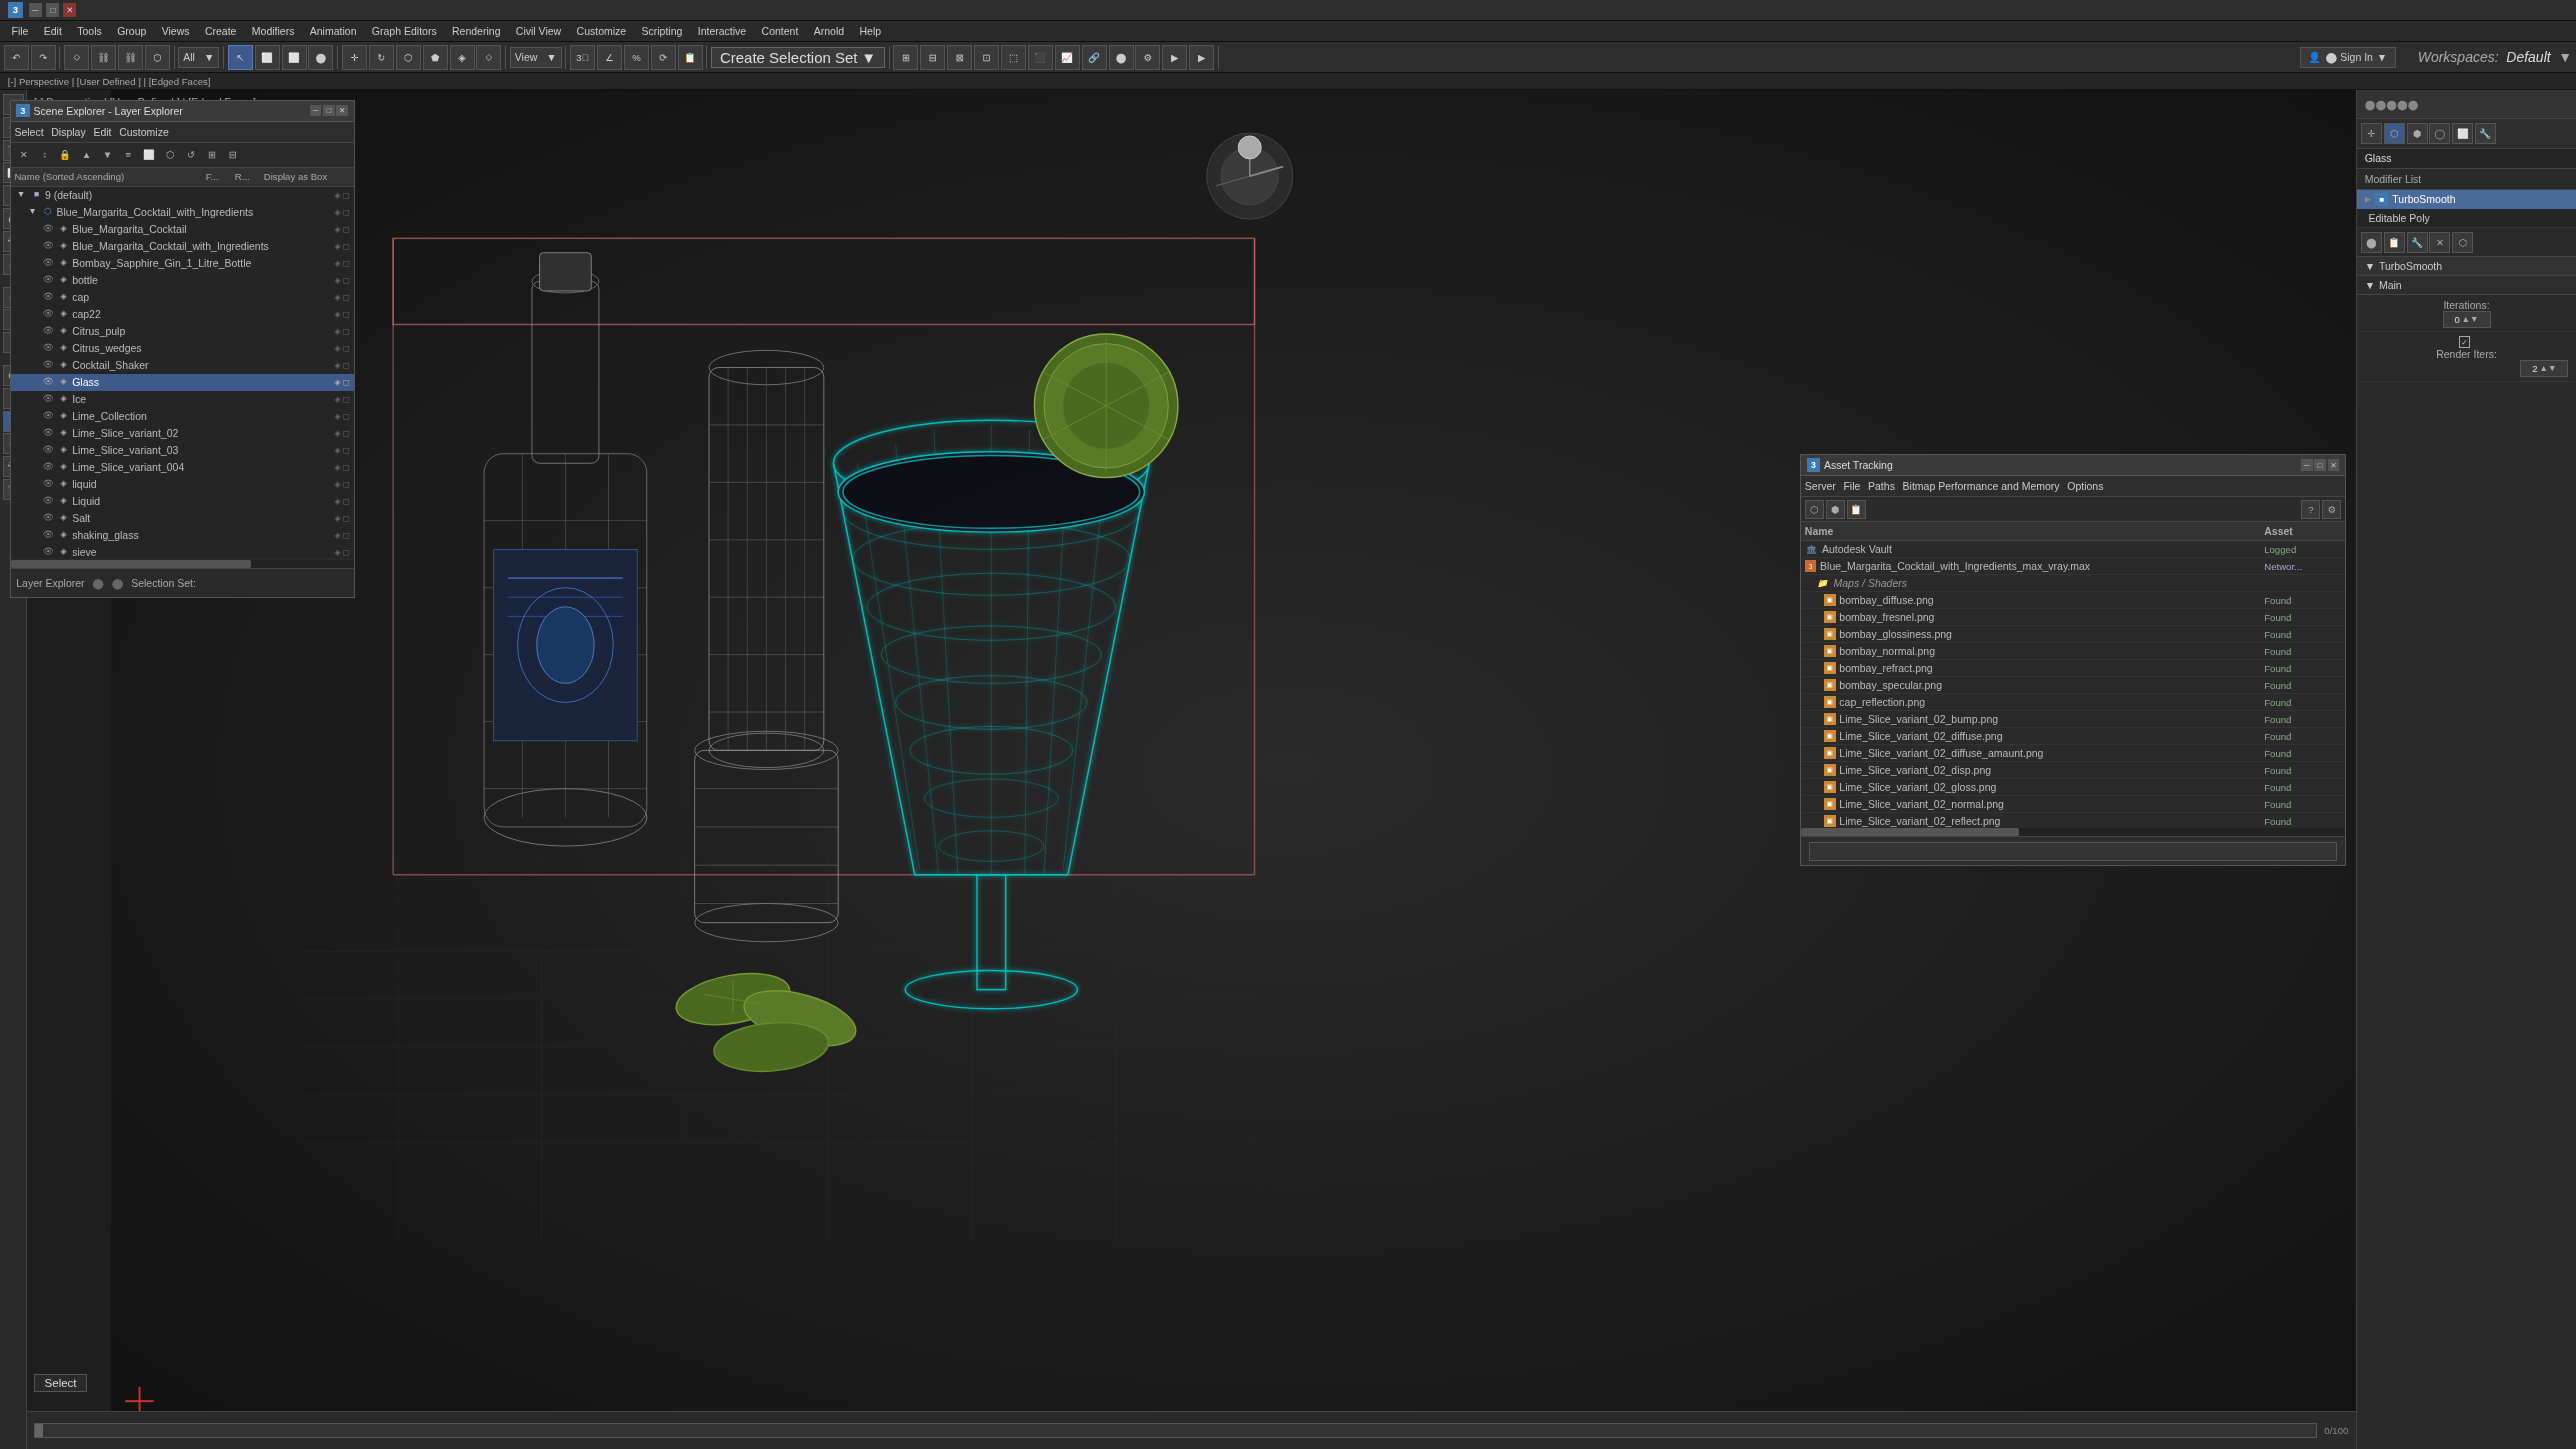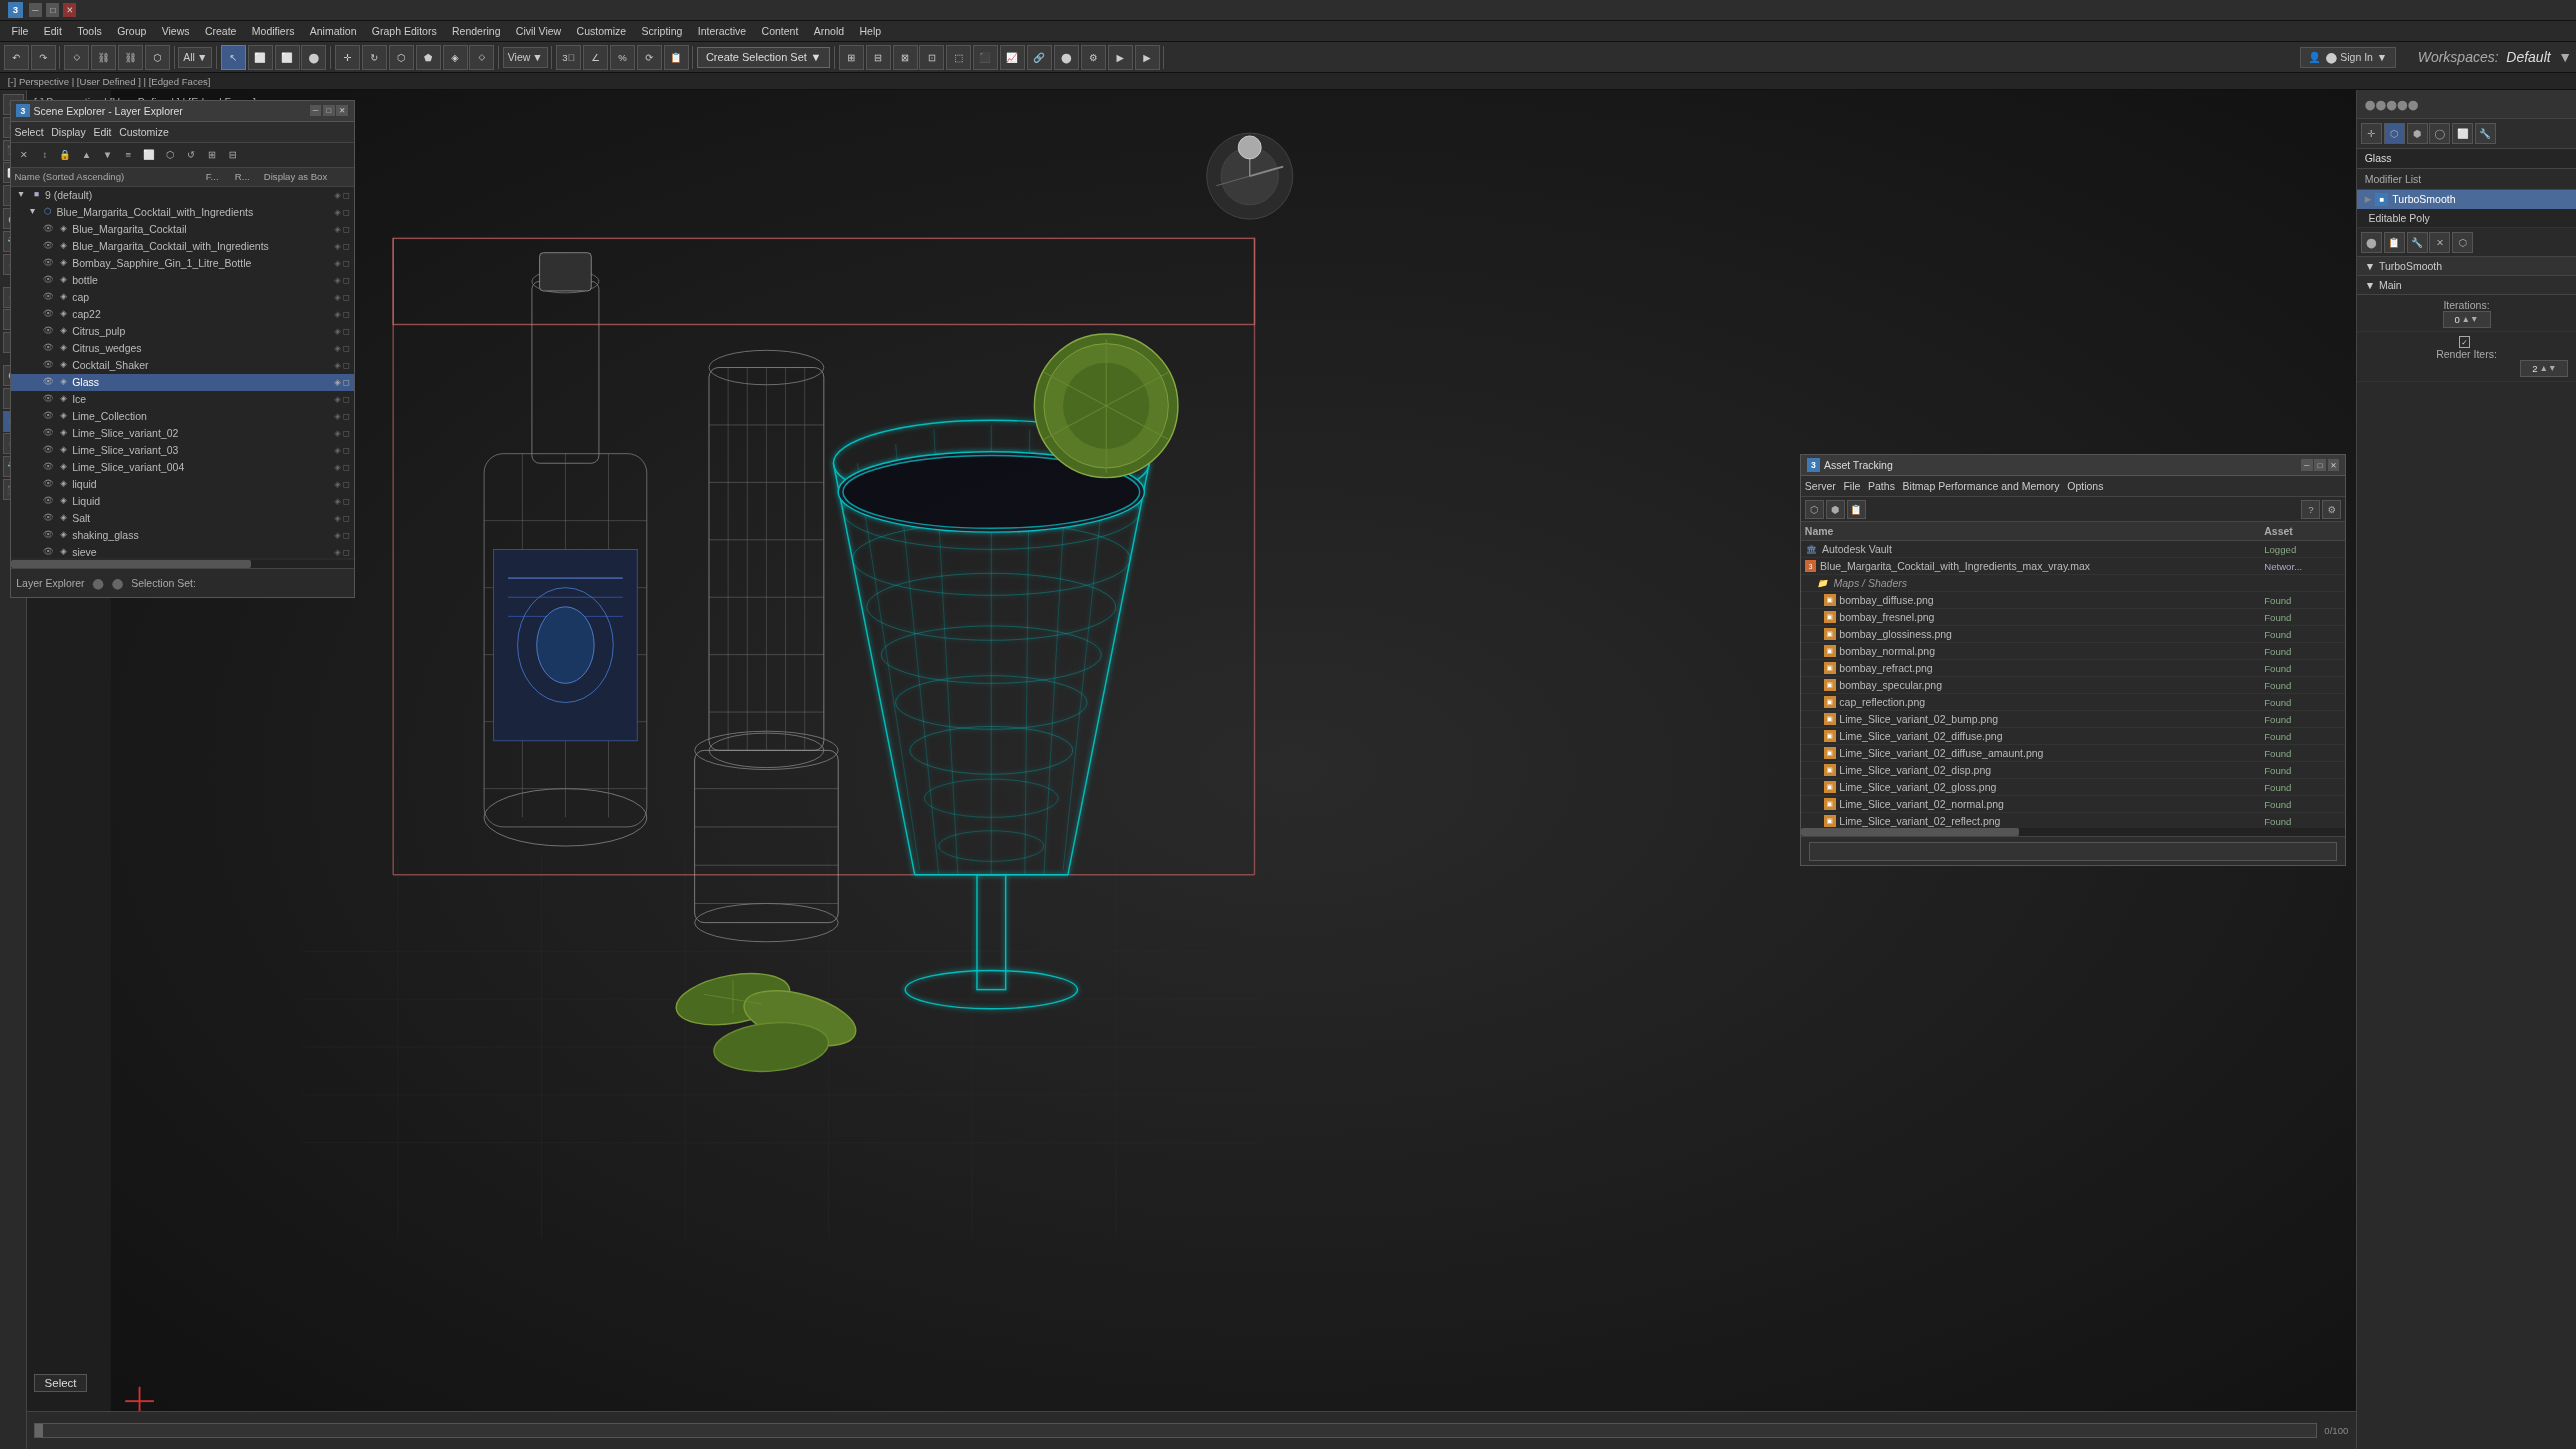--- a/index.html
+++ b/index.html
@@ -100,30 +100,30 @@
       background: #555;
       margin: 0 1.9px;
     }
     .tb-dropdown {
       height: 21px;
       background: #3a3a3a;
       border: 1px solid #555;
       color: #ccc;
       padding: 0 3.8px;
       font-size: 10.5px;
-      display: flex; align-items: center; gap: 2px;
+      display: flex; align-items: center; gap: 9px;
       cursor: pointer;
     }
     .create-sel-btn {
       height: 21px;
       background: #3a3a3a;
       border: 1px solid #666;
       color: #ddd;
       padding: 0 7.7px;
-      font-size: 11px;
+      font-size: 15px;
       display: flex; align-items: center; gap: 3.8px;
       cursor: pointer;
       white-space: nowrap;
     }
     .sign-in-area {
       height: 21px;
       background: #3a3a3a;
       border: 1px solid #555;
       color: #ccc;
       padding: 0 7.7px;

